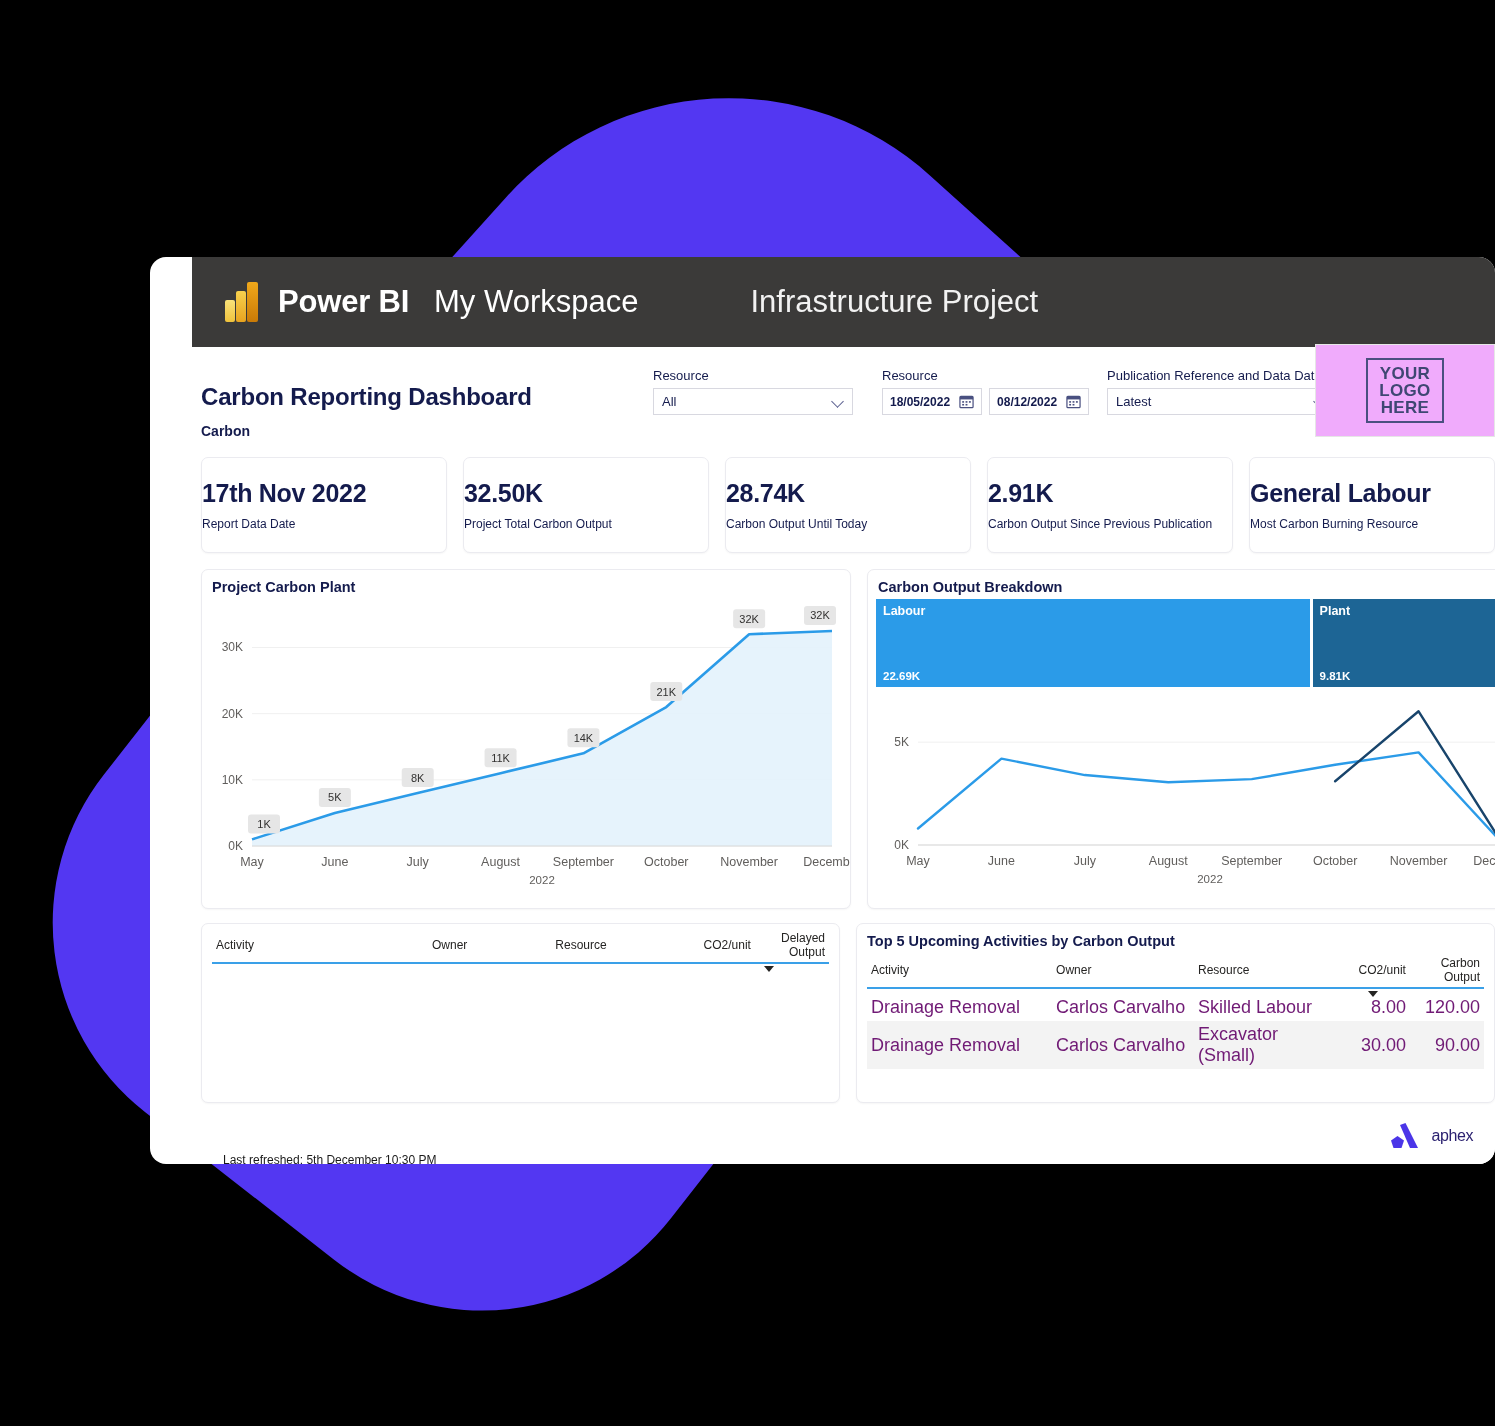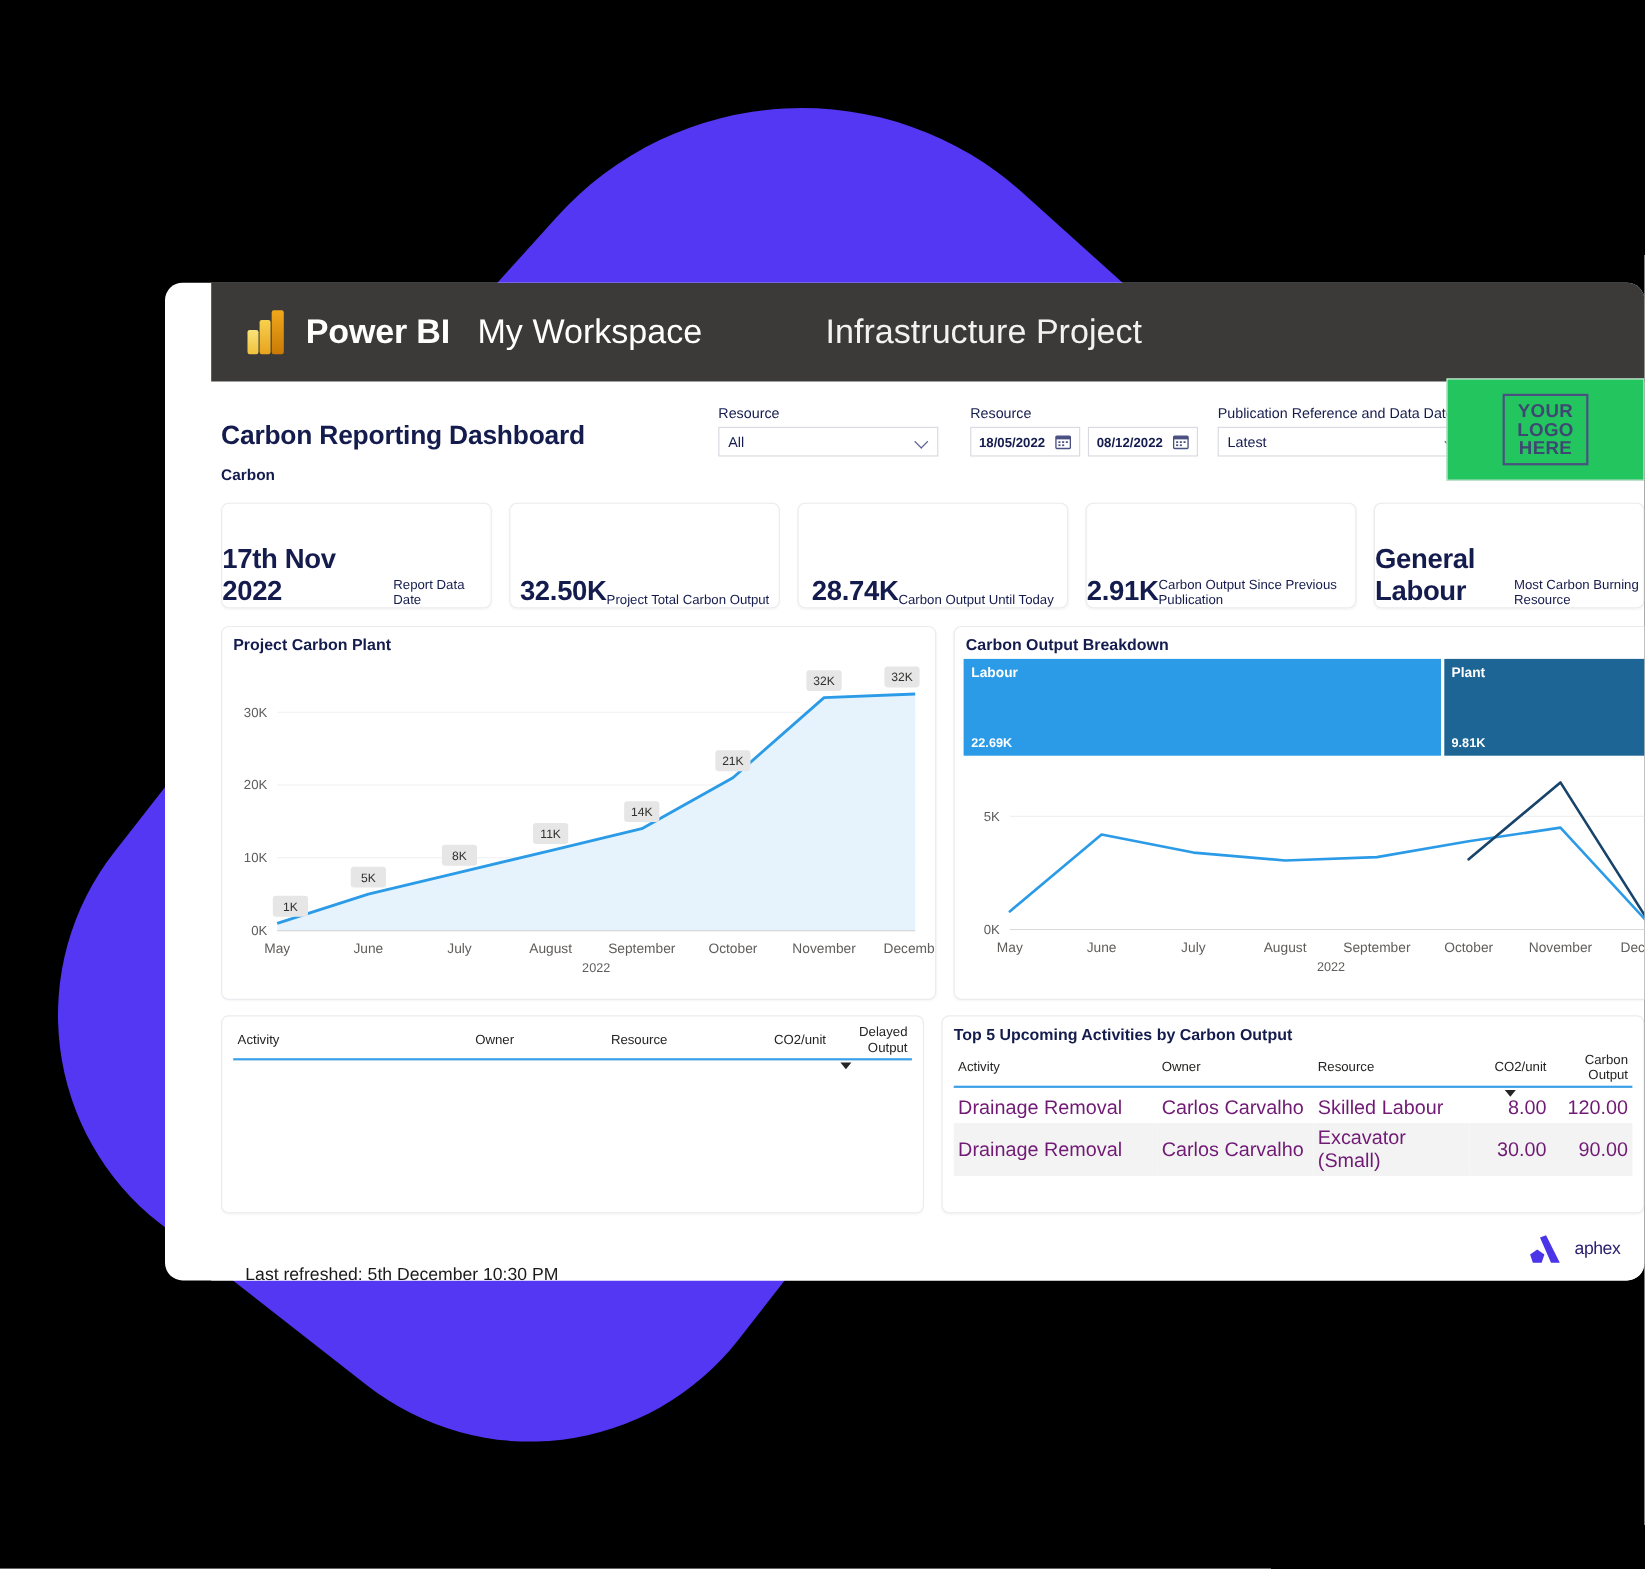--- a/index.html
+++ b/index.html
@@ -138,38 +138,38 @@
     color:#141B4D; font-size:12px; font-weight:bold;
   }
   .cal-ico { width:15px; height:15px; flex:0 0 auto; }
 
   #slicer-resource { position:absolute; left:461px; top:21px; width:200px; }
   #slicer-dates    { position:absolute; left:690px; top:21px; }
   #slicer-pub      { position:absolute; left:915px; top:21px; width:228px; }
 
   #logo-placeholder {
     position:absolute; right:0px; top:-3px;
-    width:180px; height:93px; background:#22c55e;
+    width:180px; height:93px; background:#f0abfc;
     border:1px solid #e6e6e6;
     display:flex; align-items:center; justify-content:center;
   }
   #logo-inner {
     border:2.5px solid #4a5080; padding:5px 11px;
     color:#3f4773; font-size:17px; font-weight:bold; line-height:1.02;
     text-align:center; letter-spacing:0.3px;
   }
 
   
   #kpi-row {
     display:flex; gap:16px; padding:0 0 0 9px; margin-top:2px;
   }
   .kpi {
     flex:1 1 0; height:96px; background:#ffffff;
     border:1px solid #ebebf0; border-radius:7px;
-    display:flex; flex-direction:row; align-items:flex-end; justify-content:center;
+    display:flex; flex-direction:column; align-items:flex-start; justify-content:center;
     box-shadow:0 1px 2px rgba(0,0,0,.04);
   }
   .kpi-value {
     color:#141B4D; font-size:25px; font-weight:bold; letter-spacing:-0.3px;
   }
   .kpi-label { color:#141B4D; font-size:12px; margin-top:9px; }
 
   
   #charts-row { display:flex; gap:16px; padding:0 0 0 9px; margin-top:16px; }
   .card {
@@ -219,21 +219,21 @@
     border-left:5px solid transparent; border-right:5px solid transparent;
     border-top:6px solid #252423;
   }
   .sort-caret.left-shift { left:14px; }
 
   
   #footer {
     height:66px; display:flex; align-items:center;
     padding:0 22px 0 31px; justify-content:space-between;
   }
-  #refresh-text { color:#1a1a1a; font-size:16px;margin-top:48px; }
+  #refresh-text { color:#1a1a1a; font-size:12px;margin-top:48px; }
   #aphex-logo { display:flex; align-items:center; gap:9px; }
   #aphex-word { color:#2B2170; font-size:16px; font-weight:normal; letter-spacing:-0.4px; }
 </style>
 </head>
 <body>
 
 <div id="blob-wrap">
   <div class="blob blob-a"></div>
   <div class="blob blob-b"></div>
 </div>

